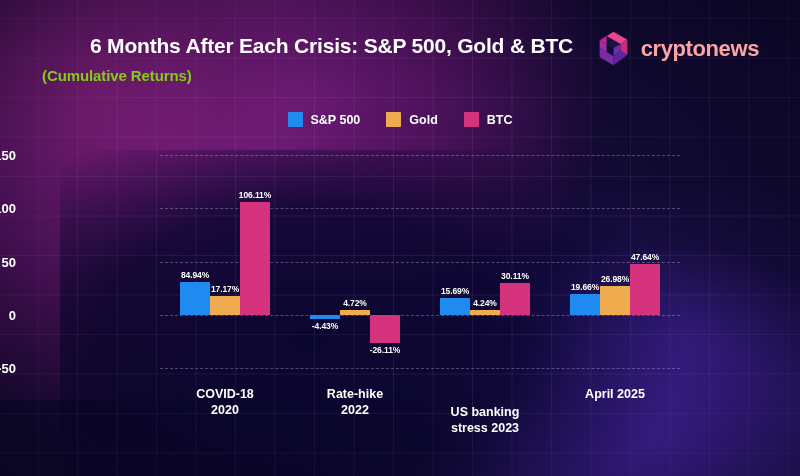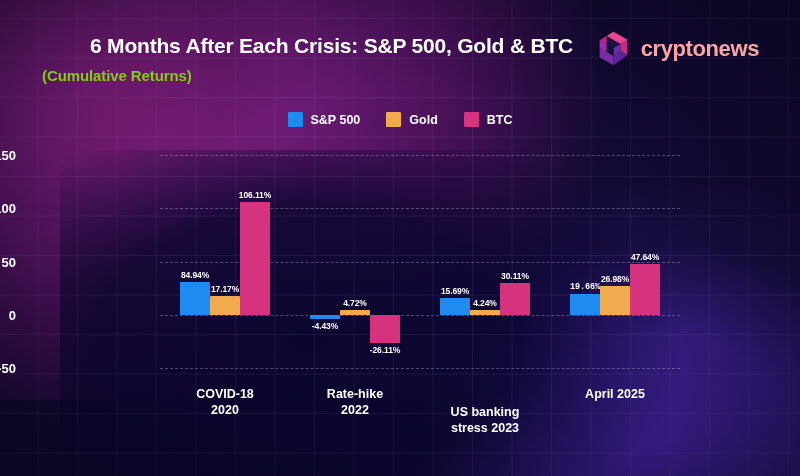--- a/index.html
+++ b/index.html
@@ -183,21 +183,21 @@
       <div class="bar-label" style="width: 62px; left: 264px; top: 131.04px;">15.69%</div>
       <div class="bar" style="left: 310px; top: 155.234px; width: 30px; height: 4.5156px; background: rgb(239, 171, 78);"></div>
       <div class="bar-label" style="width: 62px; left: 294px; top: 143.234px;">4.24%</div>
       <div class="bar" style="left: 340px; top: 127.683px; width: 30px; height: 32.0671px; background: rgb(214, 51, 127);"></div>
       <div class="bar-label" style="width: 62px; left: 324px; top: 115.683px;">30.11%</div>
       <div class="cat-label" style="left: 260px; width: 130px; top: 249px; text-align: center;">
         <div>US banking</div>
         <div>stress 2023</div>
       </div>
       <div class="bar" style="left: 410px; top: 138.812px; width: 30px; height: 20.9379px; background: rgb(31, 139, 240);"></div>
-      <div class="bar-label" style="width: 62px; left: 394px; top: 126.812px; font-family: Liberation Mono, monospace;">19.66%</div>
+      <div class="bar-label" style="width: 62px; left: 394px; top: 126.812px;">19.66%</div>
       <div class="bar" style="left: 440px; top: 131.016px; width: 30px; height: 28.7337px; background: rgb(239, 171, 78);"></div>
       <div class="bar-label" style="width: 62px; left: 424px; top: 119.016px;">26.98%</div>
       <div class="bar" style="left: 470px; top: 109.013px; width: 30px; height: 50.7366px; background: rgb(214, 51, 127);"></div>
       <div class="bar-label" style="width: 62px; left: 454px; top: 97.0134px;">47.64%</div>
       <div class="cat-label" style="left: 390px; width: 130px; top: 231px;">
         <div>April 2025</div>
       </div>
     </div>
 </div>
 

